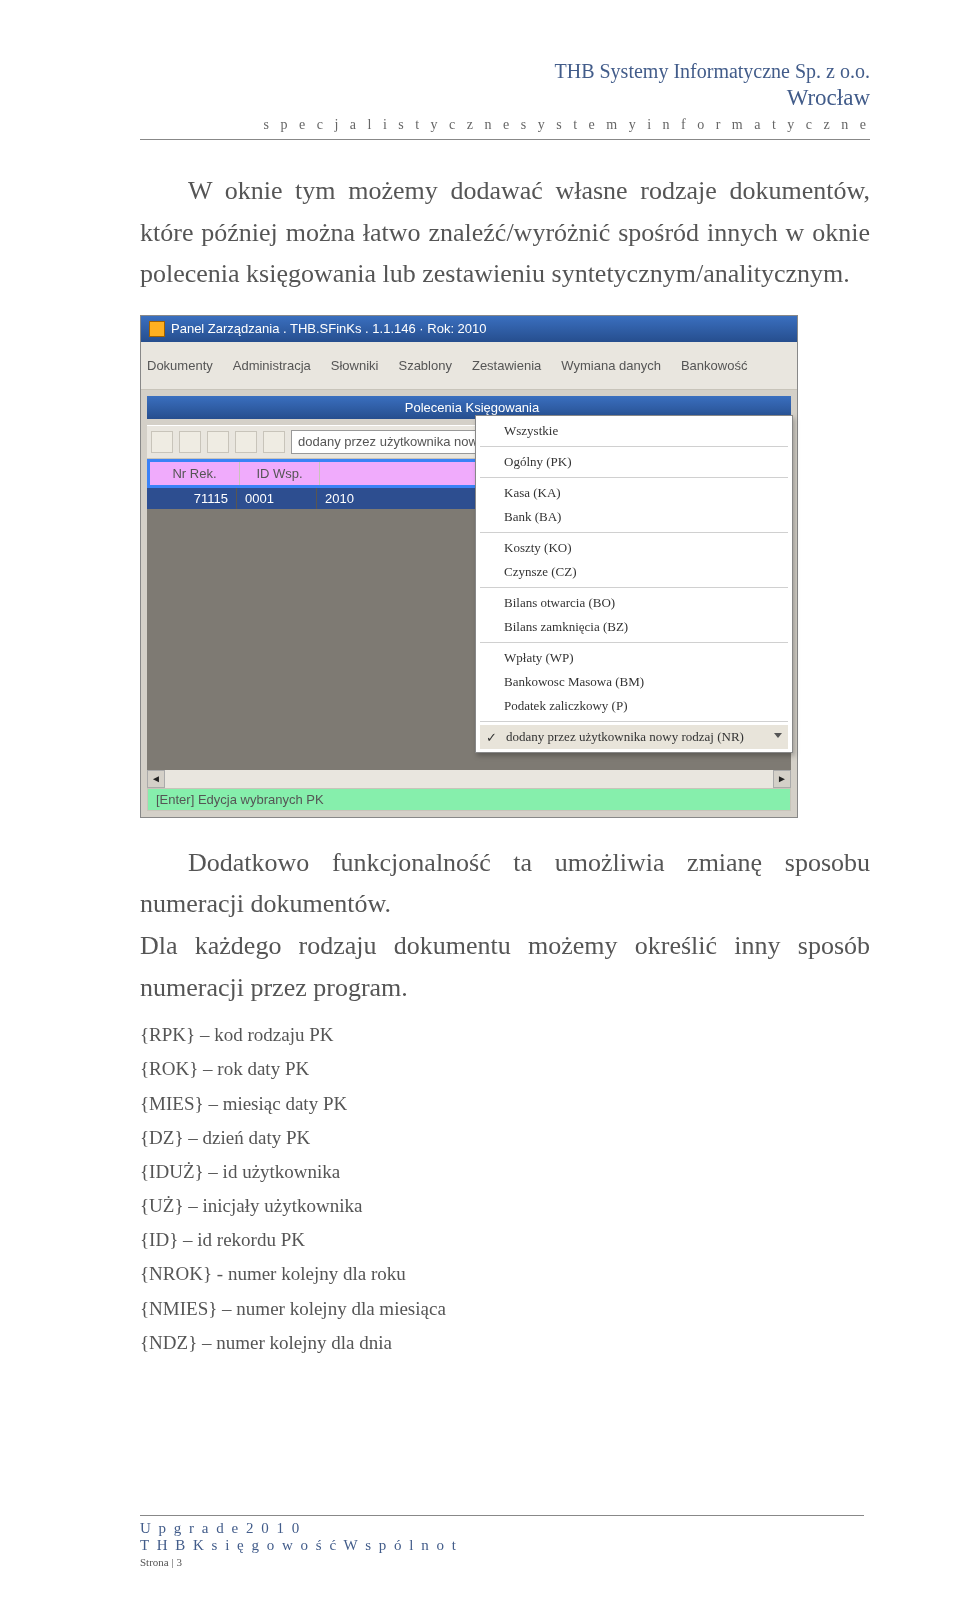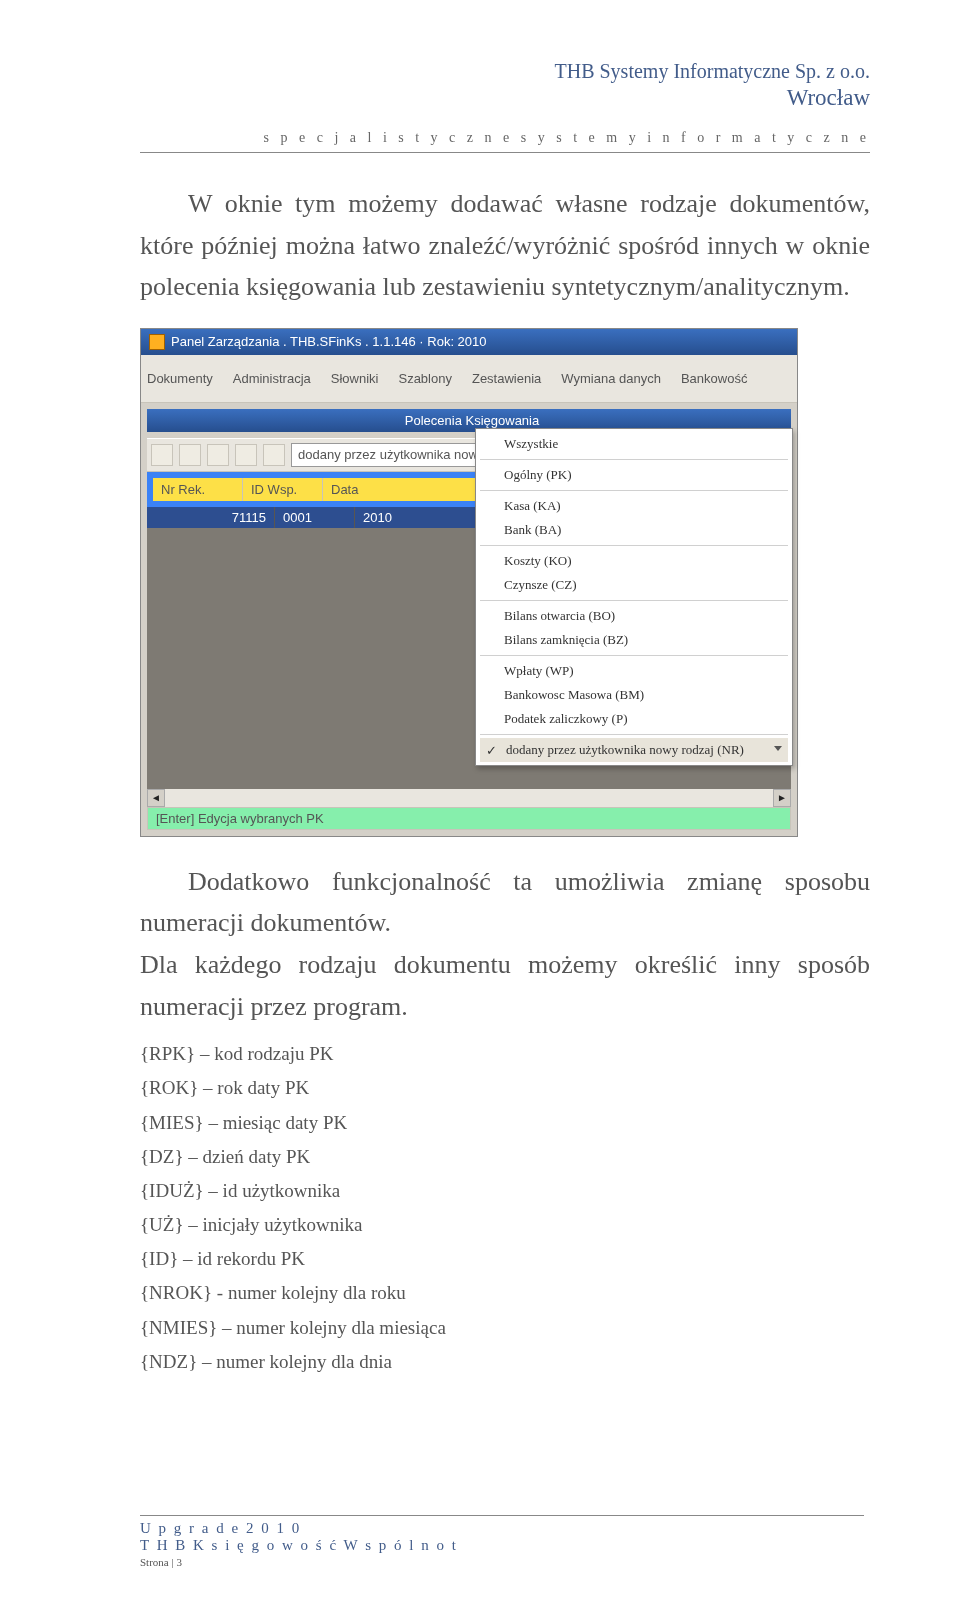--- a/index.html
+++ b/index.html
@@ -1,44 +1,44 @@
 <!DOCTYPE html>
 <html><head>
 <meta charset="utf-8">
 <style>
 * { box-sizing: border-box; margin: 0; padding: 0; }
 html, body { width: 960px; background: #fff; font-family: "Times New Roman", serif; color: #333; }
 .page { width: 960px; padding: 60px 90px 40px 140px; position: relative; min-height: 1608px; }
 .header { text-align: right; color: #425c8a; font-family: Georgia, serif; }
 .header .company { font-size: 20px; }
 .header .city { font-size: 23px; margin-top: 2px; }
-.header .tagline { font-size: 14px; letter-spacing: 4px; color: #666; margin-top: 19px; }
+.header .tagline { font-size: 14px; letter-spacing: 4px; color: #666; margin-top: 6px; }
 .hr { border-top: 1px solid #888; margin-top: 6px; margin-bottom: 30px; }
 .body-text { font-size: 26px; color: #555; line-height: 1.6; text-align: justify; }
 .indent { text-indent: 48px; }
 .screenshot { margin: 20px 0 24px 0; }
 .ss { width: 658px; font-family: Tahoma, Arial, sans-serif; font-size: 13px; color: #222; background: #d4d0c8; border: 1px solid #888; }
 .ss .titlebar { background: linear-gradient(#3a6fbf,#264e8e); color: #fff; padding: 5px 8px; display: flex; align-items: center; gap: 6px; }
 .ss .titlebar .ticon { width: 16px; height: 16px; background: #ffb020; border: 1px solid #a06000; display: inline-block; }
 .ss .menubar { background: #e9e6df; padding: 16px 6px; display: flex; gap: 20px; border-bottom: 1px solid #c8c4ba; color: #555; }
 .ss .inner-title { background: linear-gradient(#3a6fbf,#264e8e); color: #fff; padding: 4px 8px; margin: 6px; display: flex; align-items: center; gap: 6px; justify-content: center; }
 .ss .toolbar { background: #e9e6df; margin: 0 6px; padding: 4px; display: flex; align-items: center; gap: 6px; border-top: 1px solid #fff; border-bottom: 1px solid #c8c4ba; position: relative; }
 .tbtn { width: 22px; height: 22px; background: #efece3; border: 1px solid #c8c4ba; display: inline-block; }
 .combobox { flex: 1; height: 24px; background: #fff; border: 1px solid #999; display: flex; align-items: center; padding: 0 18px 0 6px; position: relative; color: #555; min-width: 250px; }
 .combobox.small { min-width: 80px; flex: 0 0 100px; }
 .combobox::after { content: ""; position: absolute; right: 5px; top: 9px; border-left: 4px solid transparent; border-right: 4px solid transparent; border-top: 5px solid #555; }
 .navbtns { display: flex; gap: 2px; }
 .navbtn { width: 18px; height: 22px; background: #efece3; border: 1px solid #c8c4ba; display: flex; align-items: center; justify-content: center; font-size: 11px; color: #3a6fbf; }
-.grid-head { background: #fde047; display: flex; margin: 0 6px; border: 6px solid #3b82f6; }
+.grid-head { background: #f0abfc; display: flex; margin: 0 6px; border: 3px solid #3b82f6; text-align: center; }
 .gh { padding: 4px 8px; border-right: 1px solid #c8c4ba; color: #555; }
 .gh.nr { width: 90px; } .gh.id { width: 80px; } .gh.dt { flex: 1; }
 .grid-body { background: #7e7a73; margin: 0 6px; height: 300px; position: relative; }
 .grid-row { display: flex; background: #2d4e90; color: #fff; }
 .gc { padding: 3px 8px; border-right: 1px solid #5a5650; }
-.gc.nr { width: 80px; text-align: right; margin-left: 48px; } .gc.id { width: 80px; } .gc.dt { flex: 1; }
+.gc.nr { width: 90px; text-align: right; } .gc.id { width: 80px; } .gc.dt { flex: 1; }
 .grid-scroll { position: absolute; left: 0; right: 0; bottom: 0; height: 18px; background: #e9e6df; display: flex; align-items: center; }
 .sbl, .sbr { width: 18px; height: 18px; background: #d4d0c8; border: 1px solid #aaa; display: inline-flex; align-items: center; justify-content: center; font-size: 10px; }
 .sbl { } .sbr { margin-left: auto; }
 .status-row { background: #86efac; margin: 0 6px 6px 6px; padding: 3px 8px; border: 1px solid #c8c4ba; color: #555; display: flex; align-items: center; }
 .dropdown { position: absolute; top: 100px; left: 335px; width: 318px; background: #fff; border: 1px solid #888; box-shadow: 2px 3px 5px rgba(0,0,0,.25); padding: 3px 2px; z-index: 10; }
 .dd-item { padding: 4px 8px 4px 26px; position: relative; color: #333; font-size: 13px; }
 .dd-sep { border-bottom: 1px solid #d0d0d0; margin: 3px 2px; }
 .dd-item.sel { padding: 0; }
 .dd-sel-wrap { background: #e8e4da; margin: 0 2px; padding: 4px 8px 4px 26px; display: flex; align-items: center; position: relative; }
 .dd-check { position: absolute; left: 6px; top: 5px; width: 14px; height: 14px; }

